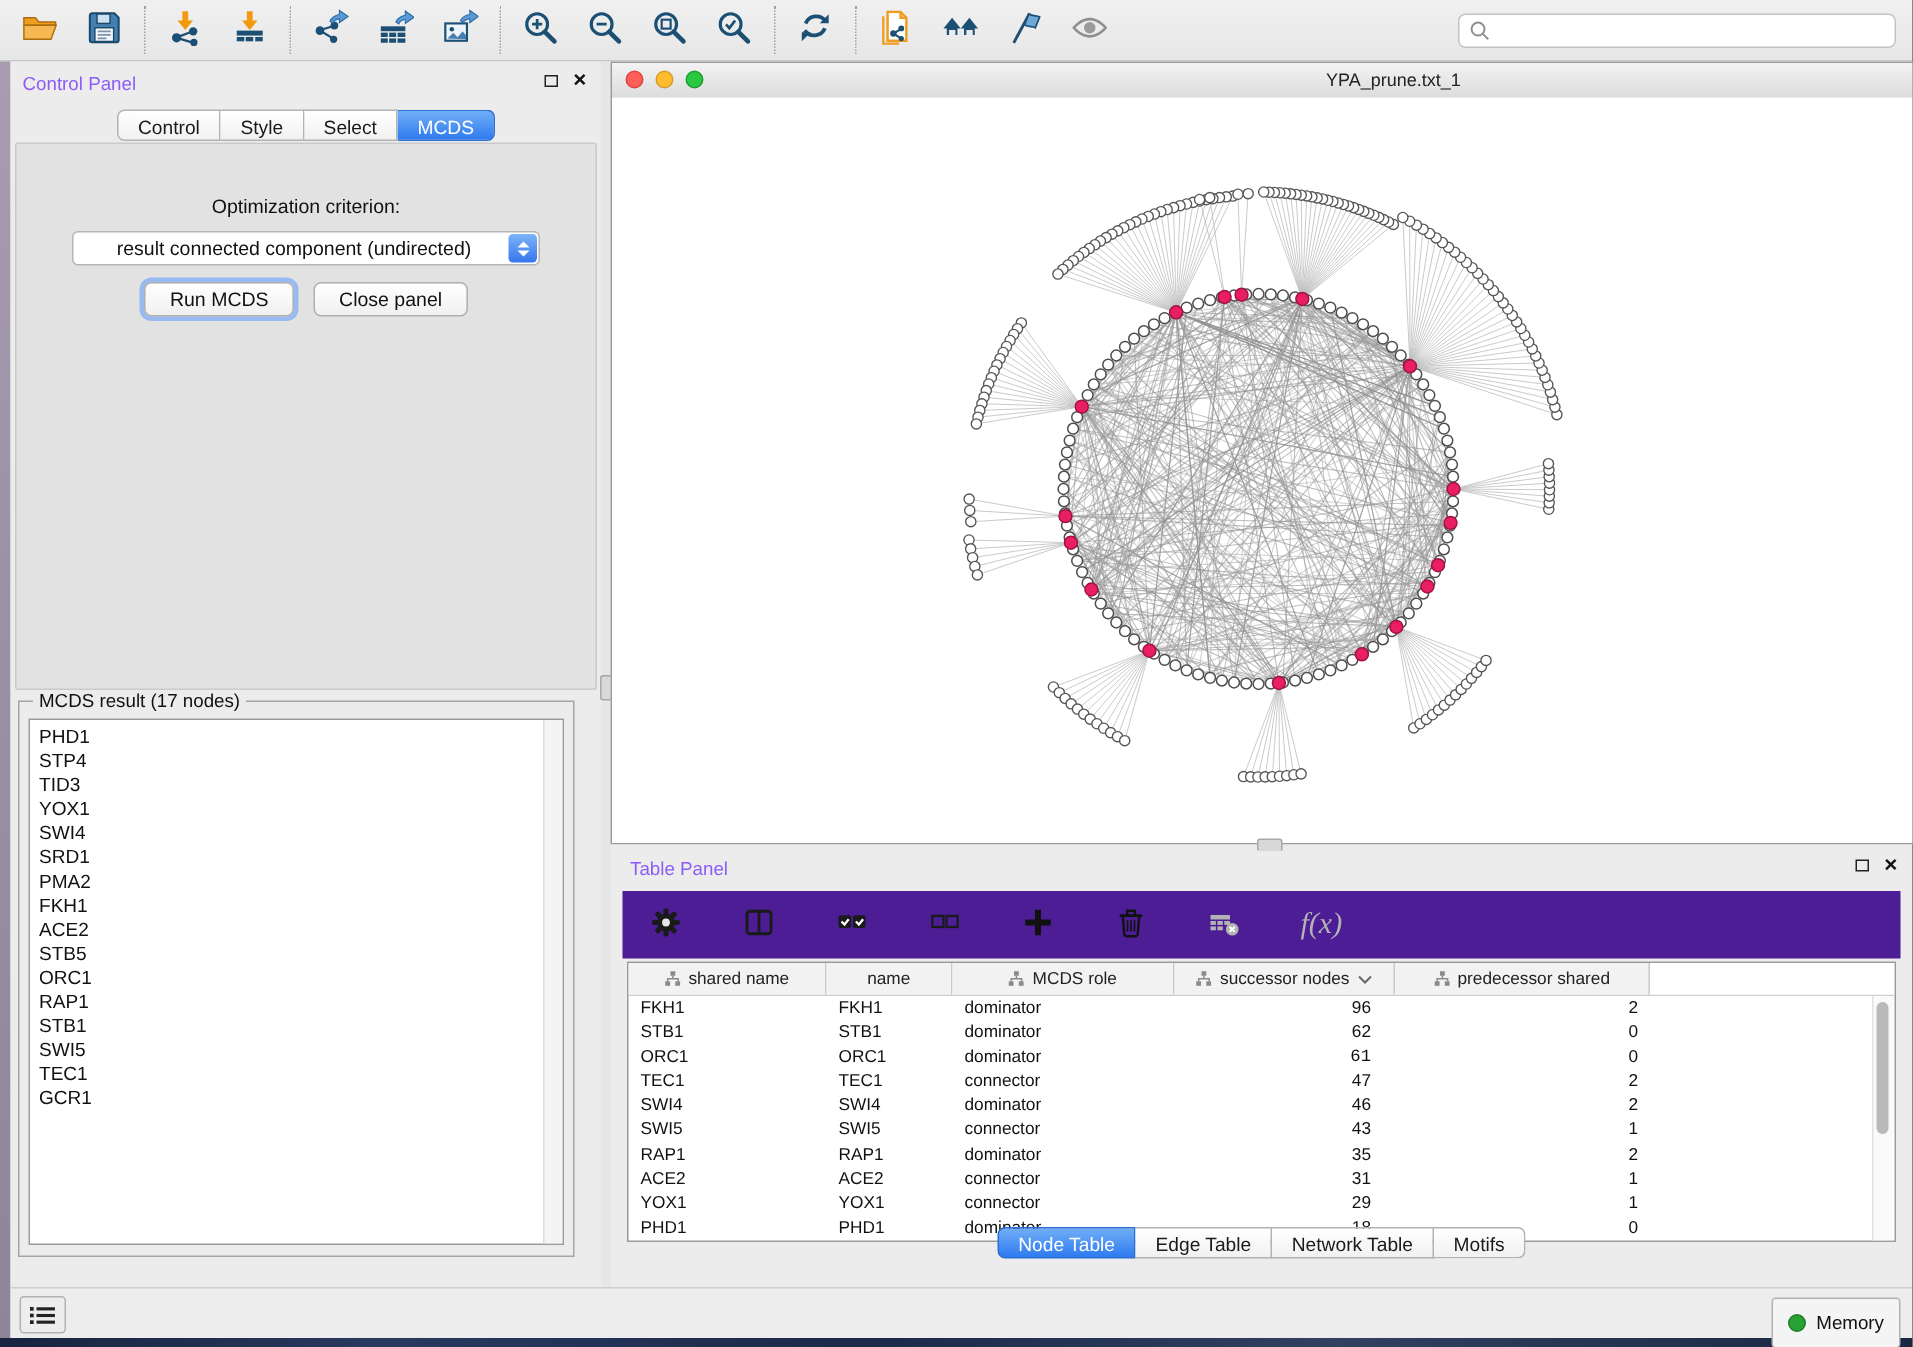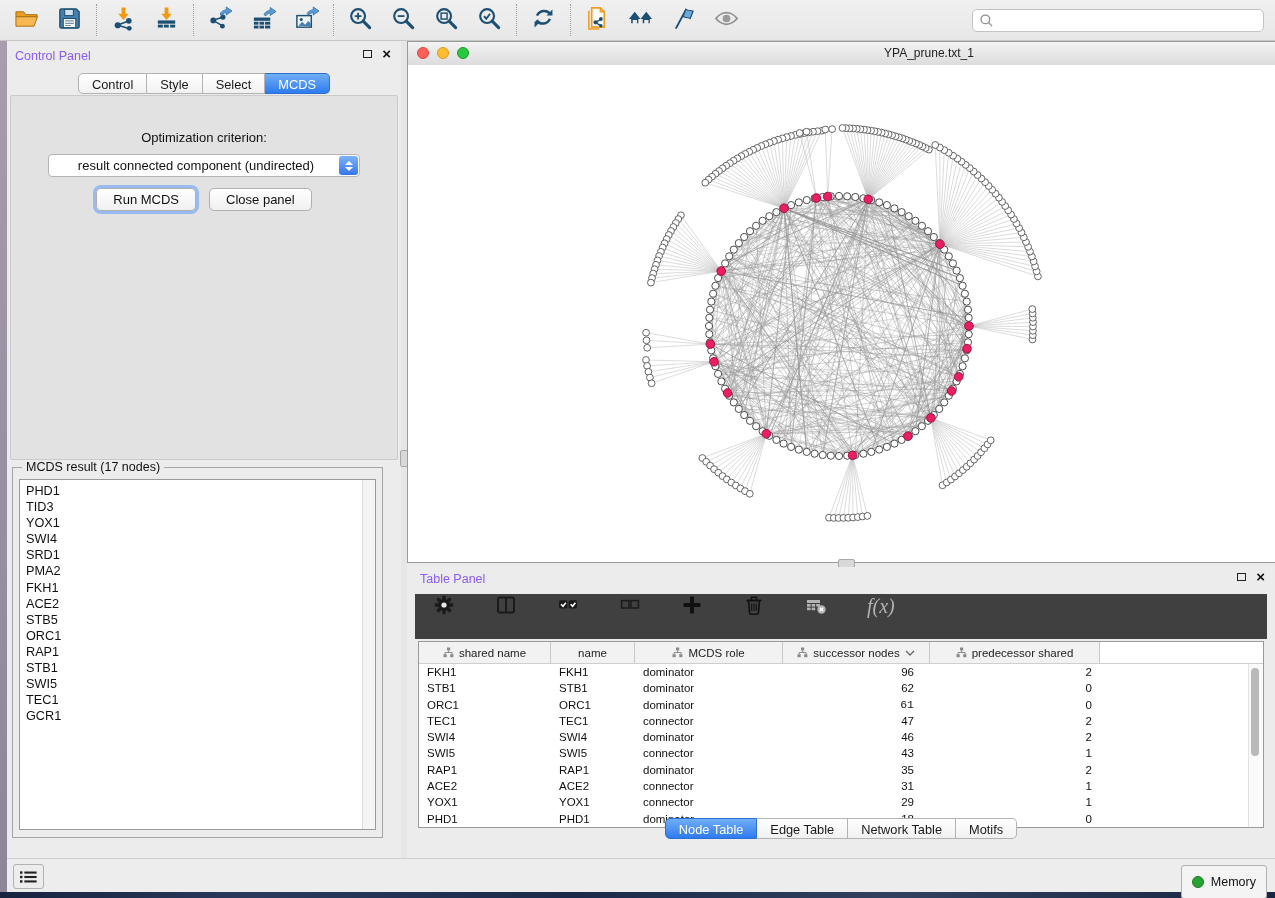--- a/index.html
+++ b/index.html
@@ -87,22 +87,22 @@
   #net-canvas{position:absolute;left:0;top:23px;right:0;bottom:0;background:#fff;overflow:hidden;}
   #net-svg{position:absolute;left:0;top:0;}
   .e-chord{stroke:#a3a3a3;stroke-width:.7;opacity:.5;}
   .e-hub{stroke:#8d8d8d;stroke-width:.75;opacity:.55;}
   .e-fan{stroke:#bdbdbd;stroke-width:.6;opacity:.9;}
   .n-ring{fill:#fff;stroke:#4d4d4d;stroke-width:1;}
   .n-sat{fill:#fff;stroke:#555;stroke-width:.9;}
   .n-hub{fill:#ea1e63;stroke:#a01345;stroke-width:1;}
   
   #table-panel{position:absolute;left:407px;top:567px;width:868px;height:291px;background:#ececec;}
-  #tp-toolbar{position:absolute;left:8px;right:8px;top:27px;height:45px;background:#404040;
-    display:flex;gap:40px;padding-left:18px;box-sizing:border-box;}
+  #tp-toolbar{position:absolute;left:8px;right:8px;top:27px;height:45px;background:#4c1d95;
+    display:flex;align-items:center;gap:40px;padding-left:18px;box-sizing:border-box;}
   .tp-btn{border:none;background:transparent;padding:0;display:flex;align-items:center;justify-content:center;height:24px;}
   .tp-btn svg{width:22px;height:22px;}
   .fx-label{font-family:"Liberation Serif","DejaVu Serif",serif;font-style:italic;
     font-size:20px;color:#b3b3b3;}
   #table-wrap{position:absolute;left:11px;top:74px;width:846px;height:187px;background:#fff;
     border:1px solid #9a9a9a;box-sizing:border-box;overflow:hidden;}
   #thead{display:flex;height:21px;border-bottom:1px solid #cfcfcf;}
   .th{background:#f2f2f2;border-right:1px solid #c9c9c9;box-sizing:border-box;height:21px;
     display:flex;align-items:center;justify-content:center;gap:5px;font-size:11.5px;color:#222;}
   .th .tree{width:11px;height:11px;}
@@ -313,20 +313,21 @@
       <div class="btn-row">
         <button class="mac-btn focus-ring">Run MCDS</button>
         <button class="mac-btn">Close panel</button>
       </div>
     </div>
     <div id="mcds-fieldset">
       <span id="mcds-legend">MCDS result (17 nodes)</span>
       <div id="mcds-list">
         <div id="mcds-items">
             <div class="mcds-item">PHD1</div>
+            <div class="mcds-item">STP4</div>
             <div class="mcds-item">TID3</div>
             <div class="mcds-item">YOX1</div>
             <div class="mcds-item">SWI4</div>
             <div class="mcds-item">SRD1</div>
             <div class="mcds-item">PMA2</div>
             <div class="mcds-item">FKH1</div>
             <div class="mcds-item">ACE2</div>
             <div class="mcds-item">STB5</div>
             <div class="mcds-item">ORC1</div>
             <div class="mcds-item">RAP1</div>

